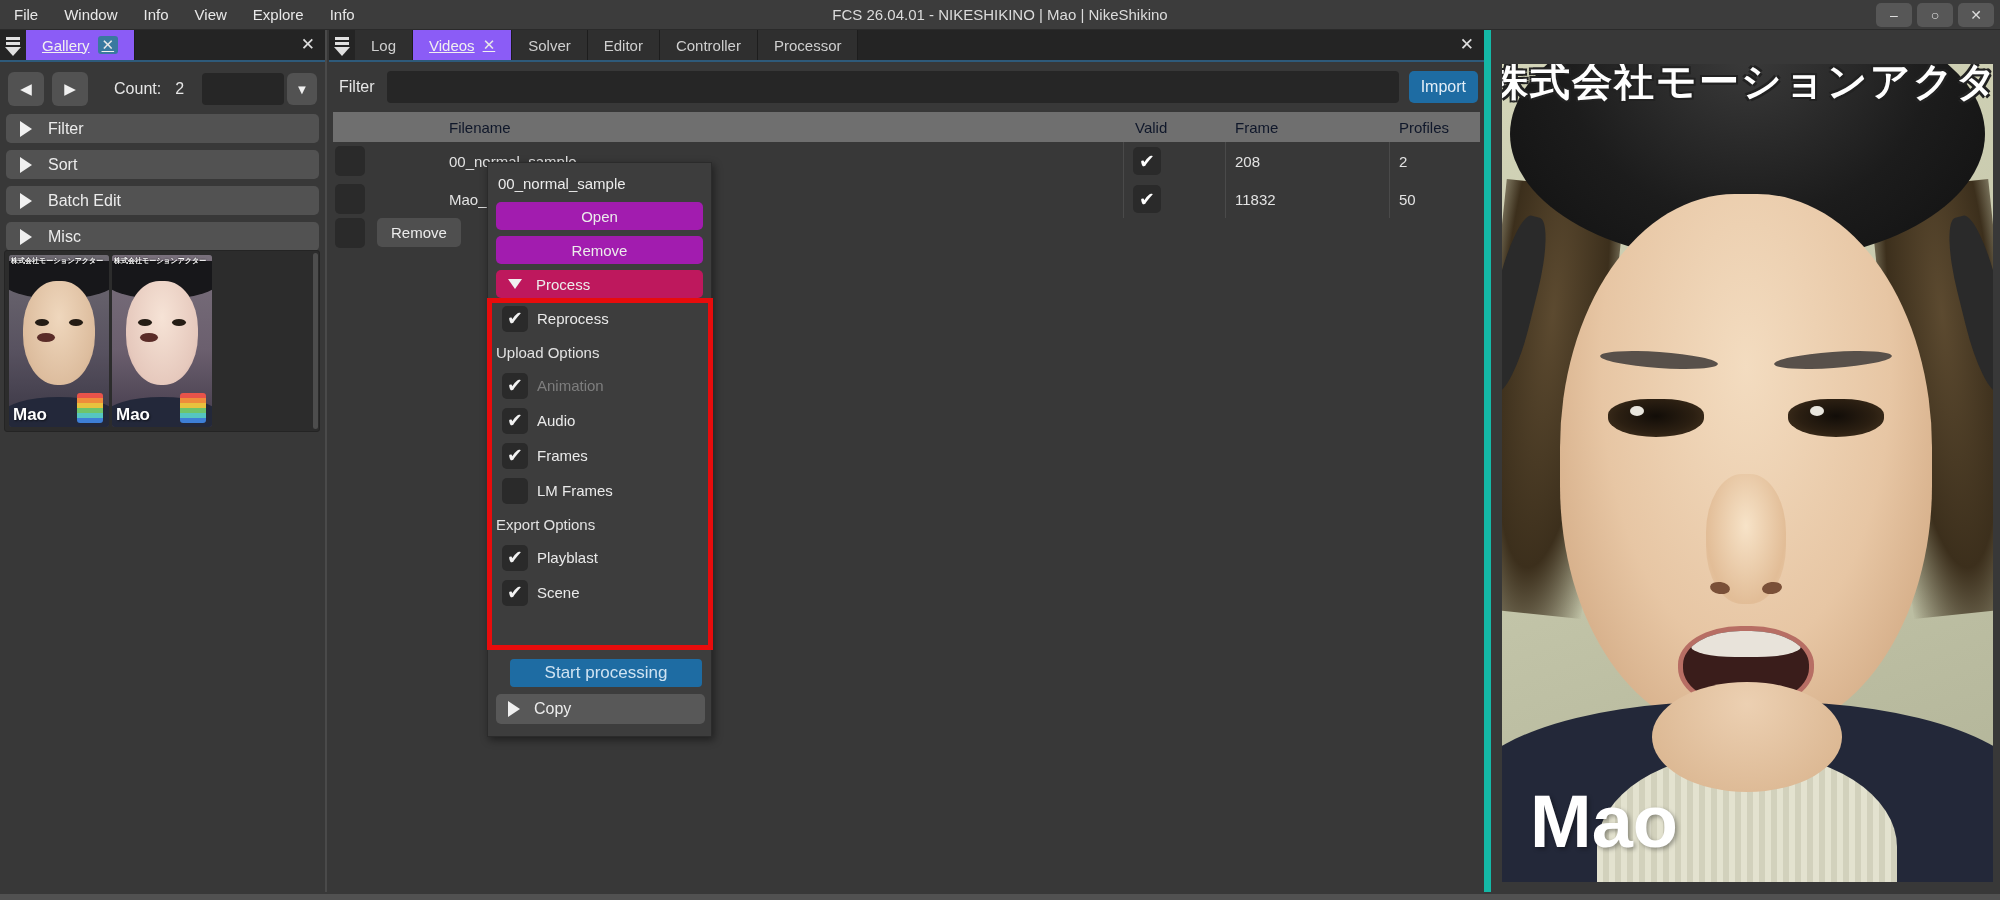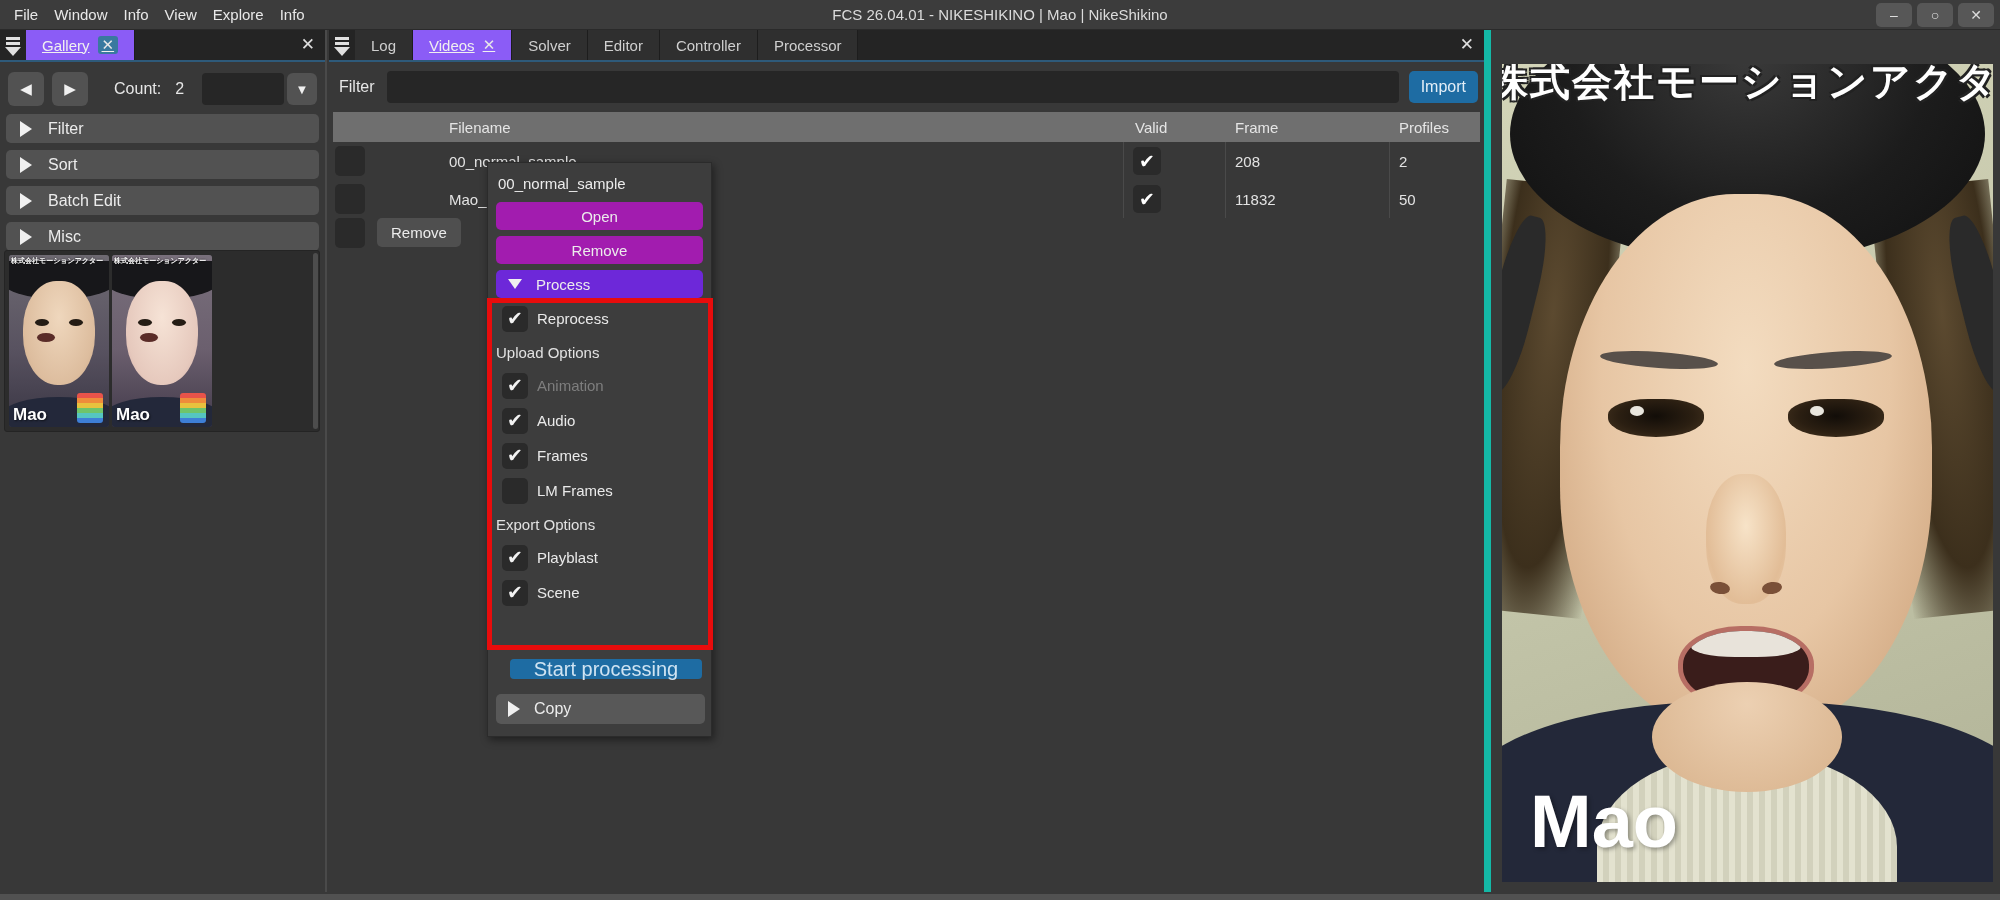--- a/index.html
+++ b/index.html
@@ -1,21 +1,21 @@
 <!DOCTYPE html>
 <html><head>
 <meta charset="utf-8">
 <style>
   * { margin:0; padding:0; box-sizing:border-box; }
   html,body { width:2000px; height:900px; background:#2a2a2a; font-family:"Liberation Sans","DejaVu Sans",sans-serif; }
   .app { position:relative; width:2000px; height:900px; background:#383838; overflow:hidden; color:#e6e6e6; }
 
   
   .titlebar { position:absolute; top:0; left:0; width:2000px; height:30px; background:#3c3c3c; border-bottom:1px solid #2a2a2a; display:flex; align-items:center; }
-  .menus { display:flex; gap:16px; padding-left:14px; font-size:15px; color:#e8e8e8; }
+  .menus { display:flex; gap:26px; padding-left:14px; font-size:15px; color:#e8e8e8; }
   .menus span { cursor:default; }
   .win-title { position:absolute; left:0; right:0; text-align:center; font-size:15px; color:#dcdcdc; pointer-events:none; }
   .winctl { position:absolute; right:6px; top:3px; display:flex; gap:5px; }
   .winctl .wbtn { width:36px; height:24px; background:#575757; border-radius:5px; display:flex; align-items:center; justify-content:center; font-size:14px; color:#ddd; }
 
   
   .left-panel  { position:absolute; top:30px; left:0;     width:327px;  height:862px; background:#383838; border-right:2px solid #4a4a4a; }
   .mid-panel   { position:absolute; top:30px; left:329px; width:1162px; height:862px; background:#383838; border-right:7px solid #14b8a6; }
   .right-panel { position:absolute; top:30px; left:1496px;width:504px;  height:862px; background:#383838; }
   .footer-strip{ position:absolute; bottom:0; left:0; width:2000px; height:6px; background:#515151; }
@@ -61,50 +61,50 @@
   .rainbow i:nth-child(1){background:#e8534a;} .rainbow i:nth-child(2){background:#ef8c3b;}
   .rainbow i:nth-child(3){background:#e8c23e;} .rainbow i:nth-child(4){background:#6fc46a;}
   .rainbow i:nth-child(5){background:#55c6c0;} .rainbow i:nth-child(6){background:#3e7fd6;}
 
   
   .filter-row { position:absolute; top:38px; left:10px; right:6px; height:38px; display:flex; align-items:center; }
   .filter-label { font-size:16px; color:#e6e6e6; margin-right:12px; }
   .filter-input { flex:1; height:32px; background:#262626; border:none; border-radius:4px; color:#e6e6e6; font-size:15px; padding:0 10px; outline:none; }
   .import-btn { margin-left:10px; height:32px; padding:0 12px; background:#1e6ca3; border-radius:5px; color:#e3eef7; font-size:16px; display:flex; align-items:center; }
 
-  .table-header { position:absolute; top:82px; left:4px; right:4px; height:30px; background:#6f6f6f; display:flex; align-items:center; font-size:15px; color:#e5e5e5; }
+  .table-header { position:absolute; top:82px; left:4px; right:4px; height:30px; background:#6f6f6f; display:flex; align-items:center; font-size:15px; color:#0f172a; }
   .col-filename { position:absolute; left:116px; }
   .col-valid    { position:absolute; left:802px; }
   .col-frame    { position:absolute; left:902px; }
   .col-profiles { position:absolute; left:1066px; }
   .table-body { position:absolute; top:112px; left:4px; right:4px; }
   .trow { position:relative; height:38px; display:flex; align-items:center; font-size:15px; color:#e2e2e2; }
   .trow .vline { position:absolute; top:0; bottom:0; width:1px; background:#4a4a4a; }
   .row-check { position:absolute; left:2px; width:30px; height:30px; background:#2a2a2a; border-radius:5px; }
   .cell-filename { position:absolute; left:116px; }
   .valid-box { position:absolute; left:800px; width:28px; height:28px; background:#2a2a2a; border-radius:5px; display:flex; align-items:center; justify-content:center; color:#fff; font-size:19px; }
   .cell-frame { position:absolute; left:902px; }
   .cell-profiles { position:absolute; left:1066px; }
   .remove-row { position:relative; height:34px; }
   .remove-btn { position:absolute; left:44px; top:0; height:29px; padding:0 14px; background:#4f4f4f; border-radius:5px; color:#ececec; font-size:15px; display:flex; align-items:center; }
 
   
   .popup { position:absolute; top:132px; left:158px; width:225px; height:575px; background:#3d3d3d; border:1px solid #2b2b2b; box-shadow:2px 3px 8px rgba(0,0,0,.45); z-index:20; padding:8px; }
   .popup-title { font-size:15px; color:#ececec; margin:4px 0 10px 2px; }
   .pbtn { height:28px; background:#a21caf; border-radius:5px; display:flex; align-items:center; justify-content:center; font-size:15px; color:#ececec; margin-bottom:6px; }
-  .pheader { height:28px; background:#6d28d9; border-radius:5px; display:flex; align-items:center; gap:14px; padding-left:12px; font-size:15px; color:#ececec; margin-bottom:6px; }
+  .pheader { height:28px; background:#be185d; border-radius:5px; display:flex; align-items:center; gap:14px; padding-left:12px; font-size:15px; color:#ececec; margin-bottom:6px; }
   .pheader .tri-down { border-left-width:7px; border-right-width:7px; border-top-width:10px; }
   .red-zone { position:absolute; left:-1px; top:135px; width:226px; height:352px; border:5px solid #e80c0c; z-index:5; pointer-events:none; }
   .chk-list { position:absolute; top:142px; left:8px; right:8px; }
   .chk-row { display:flex; align-items:center; height:27px; margin-bottom:8px; gap:9px; }
   .chk-box { width:26px; height:26px; background:#2a2a2a; border-radius:5px; display:flex; align-items:center; justify-content:center; color:#f2f2f2; font-size:19px; flex:0 0 auto; margin-left:6px; }
   .chk-label { font-size:15px; color:#eaeaea; }
   .chk-label.disabled { color:#7e7e7e; }
   .group-label { font-size:15px; color:#e2e2e2; height:24px; display:flex; align-items:center; margin:4px 0 8px 0; }
-  .start-btn { position:absolute; left:22px; top:496px; width:192px; height:20px; background:#1e6ca3; border-radius:4px; display:flex; align-items:center; justify-content:center; font-size:20px; color:#cfe3f2; }
+  .start-btn { position:absolute; left:22px; top:496px; width:192px; height:28px; background:#1e6ca3; border-radius:4px; display:flex; align-items:center; justify-content:center; font-size:17px; color:#cfe3f2; }
   .copy-header { position:absolute; left:8px; top:531px; width:209px; height:30px; background:#585858; border-radius:5px; display:flex; align-items:center; gap:14px; padding-left:12px; font-size:16px; color:#ececec; }
 
   
   .video { position:absolute; top:34px; left:6px; width:491px; height:818px; overflow:hidden; background:linear-gradient(160deg,#d3d4b8 0%,#c6c8ac 45%,#b0b296 100%); }
   .v-wm { position:absolute; top:-10px; left:-14px; right:-14px; text-align:center; font-size:40px; font-weight:bold; color:#fff; letter-spacing:2px; white-space:nowrap; text-shadow:-2px -2px 0 #222,2px -2px 0 #222,-2px 2px 0 #222,2px 2px 0 #222; z-index:9; }
   .hair { position:absolute; top:120px; width:120px; height:430px; background:radial-gradient(ellipse at 50% 30%, #57452c 0%, #3e3категория020 60%, transparent 100%); }
   .hair-l { left:-18px; transform:rotate(6deg); background:radial-gradient(ellipse at 50% 30%, #5c4a30 0%, #3c2f1c 60%, rgba(60,47,28,0) 100%); }
   .hair-r { right:-18px; transform:rotate(-6deg); background:radial-gradient(ellipse at 50% 30%, #5c4a30 0%, #3c2f1c 60%, rgba(60,47,28,0) 100%); }
   .cap-visor { position:absolute; top:-60px; left:8px; width:475px; height:260px; background:radial-gradient(ellipse at 50% 20%, #3a3a3a 0%, #1c1c1c 55%, #101010 100%); border-radius:50%; z-index:2; }
   .cap-strap { position:absolute; top:150px; left:-8px; width:40px; height:180px; background:#2a2a2a; border-radius:40%; transform:rotate(14deg); z-index:1; }

